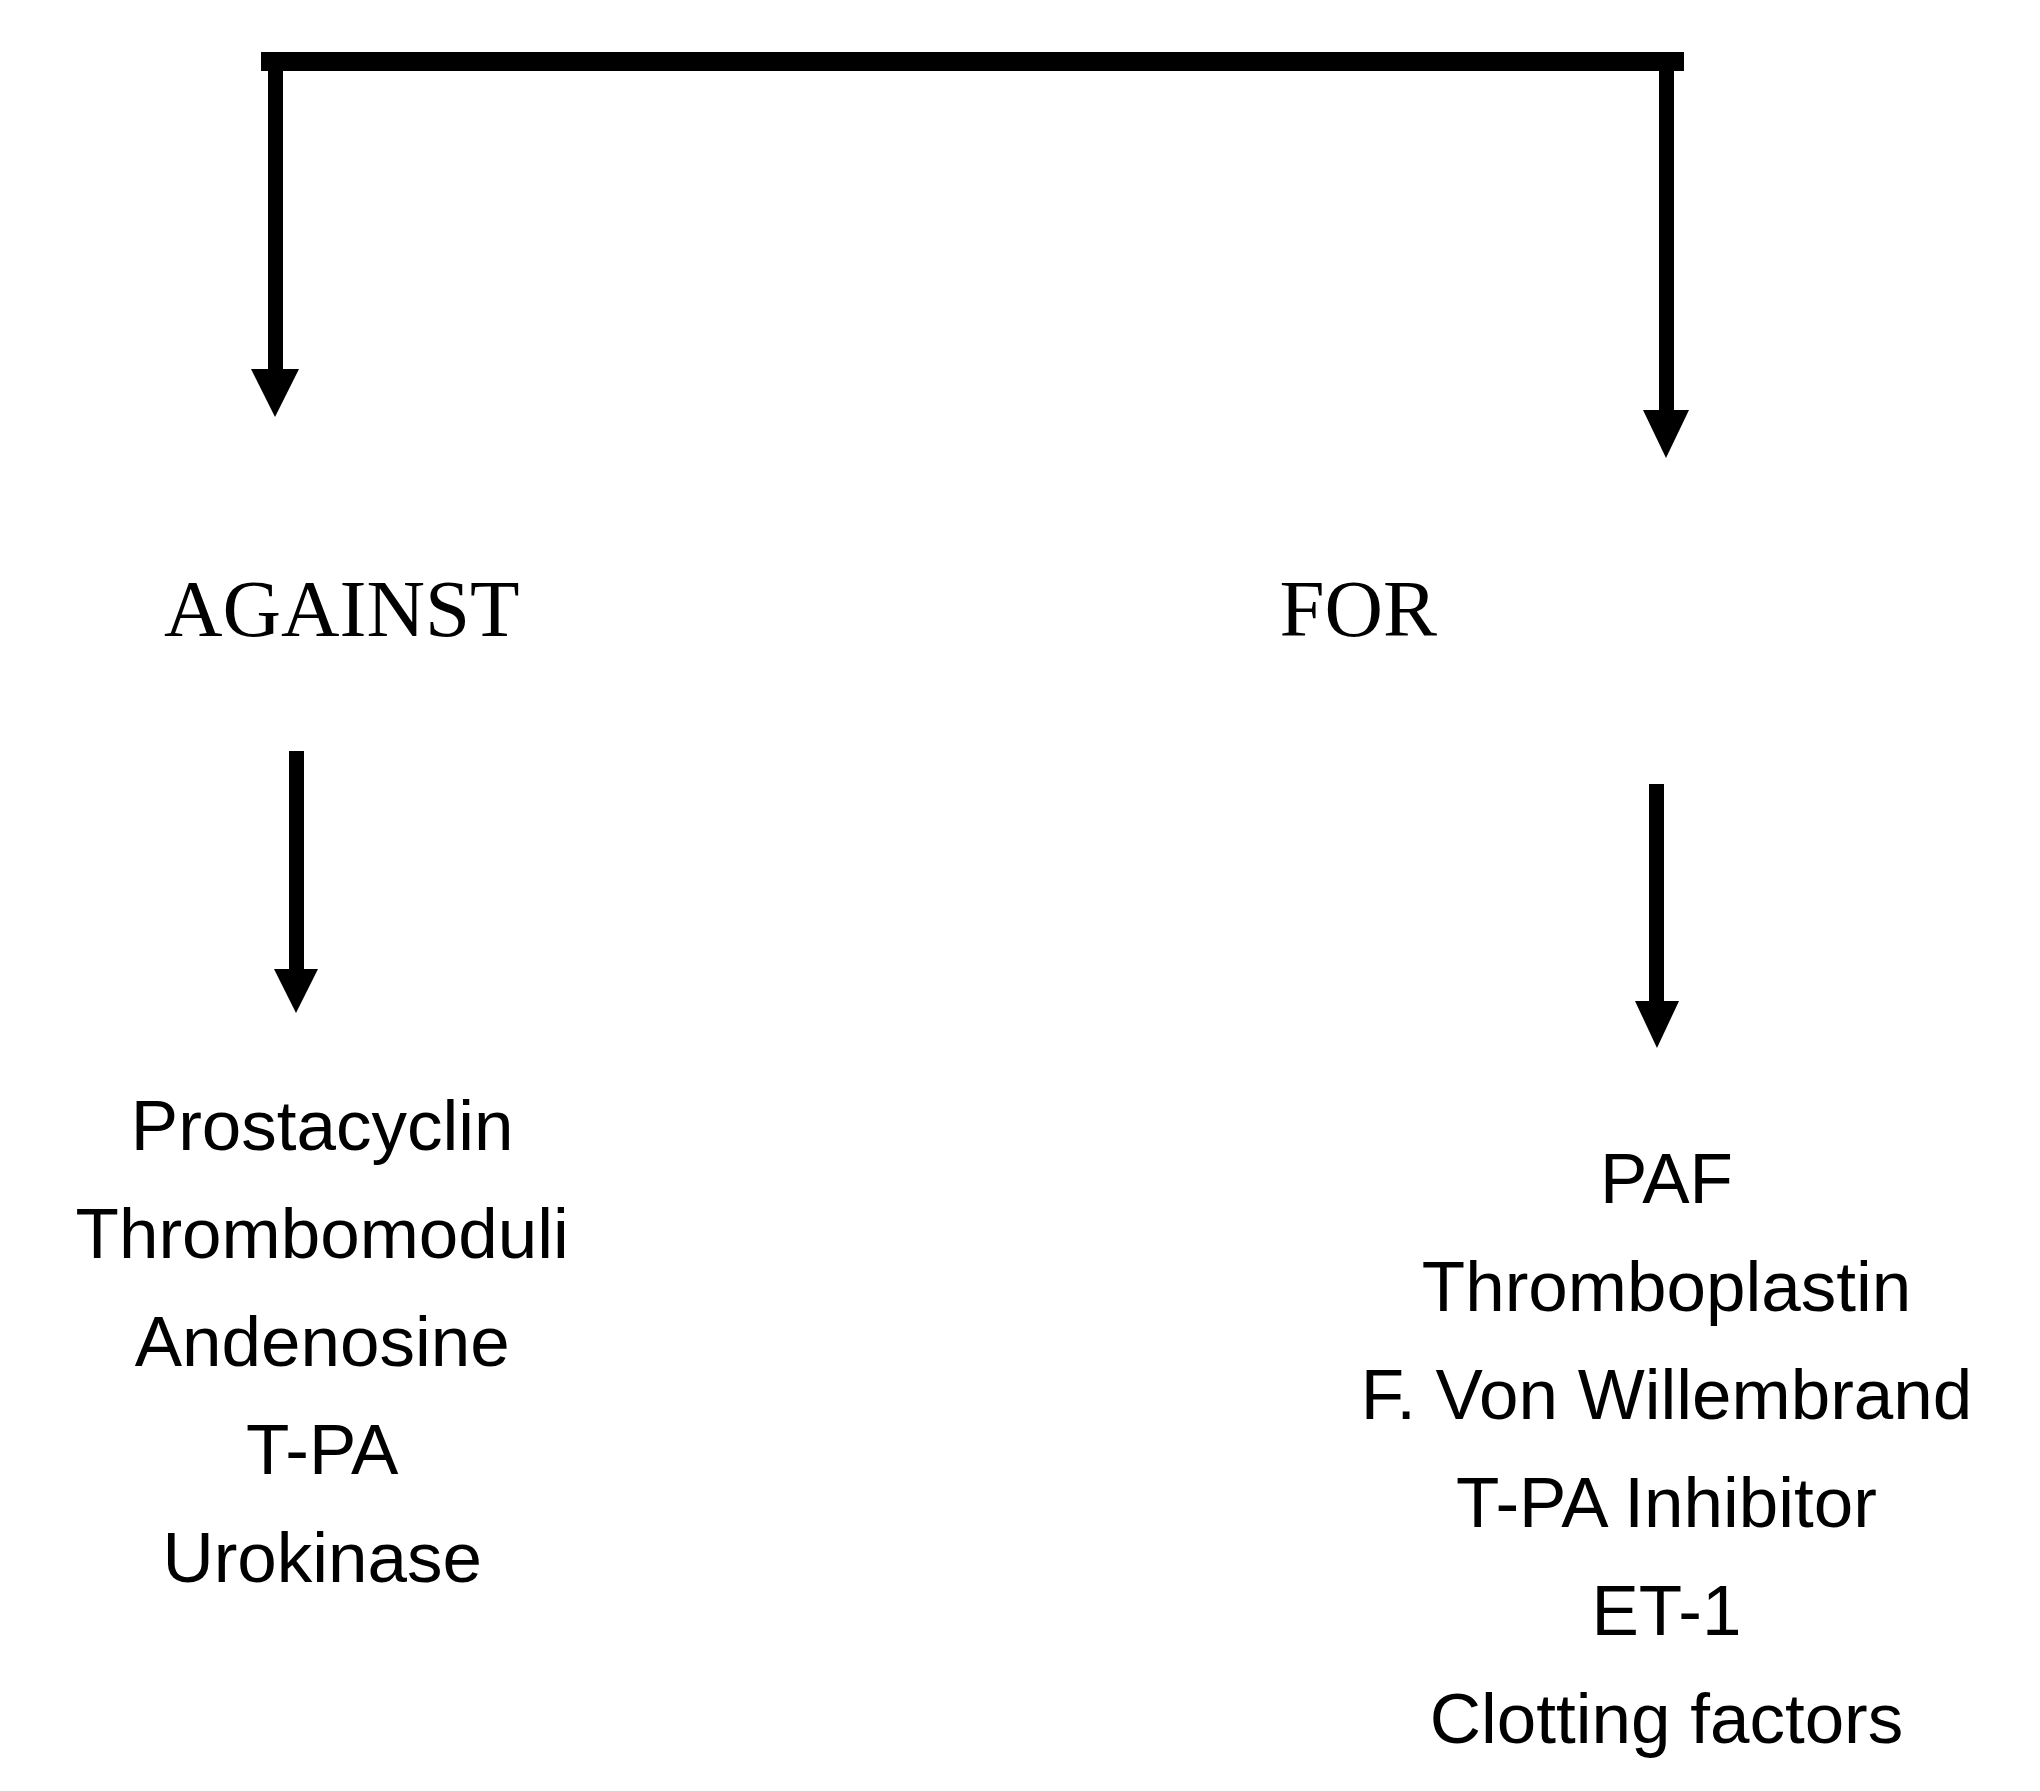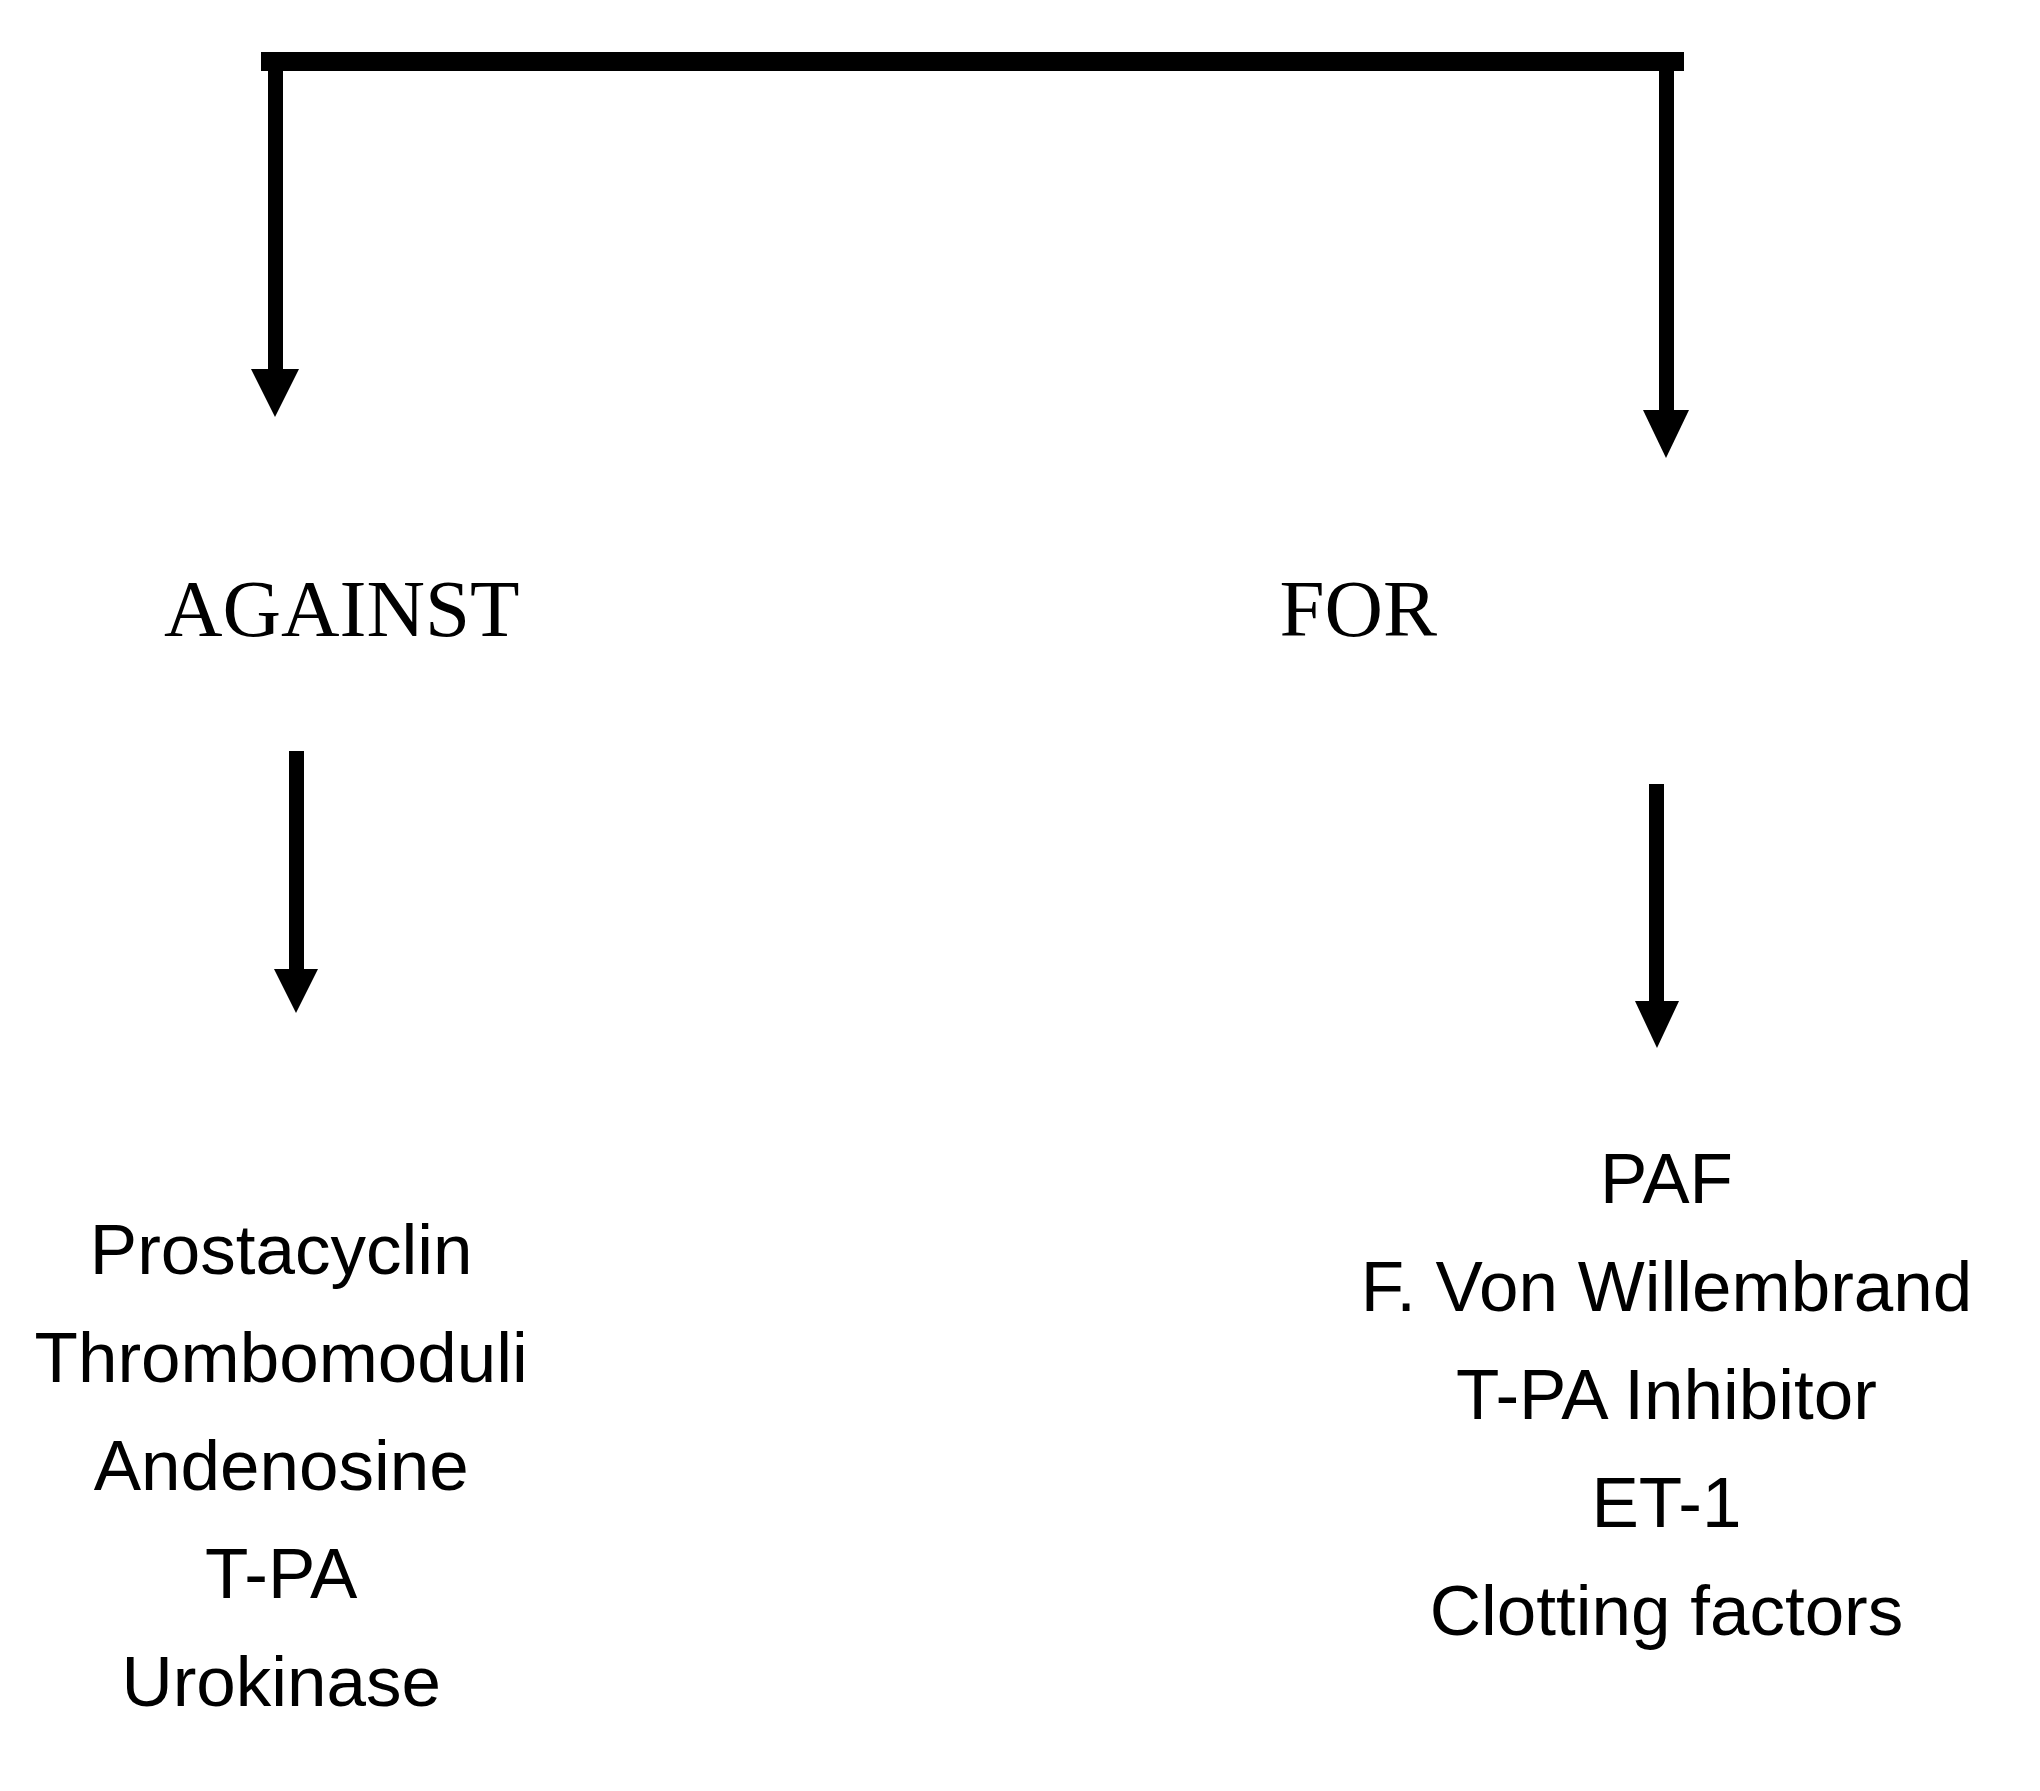--- a/index.html
+++ b/index.html
@@ -68,21 +68,21 @@
     text-align: center;
     font-size: 71px;
     color: #000000;
   }
   .item-list .line {
     display: block;
     height: 108px;
     line-height: 108px;
     white-space: nowrap;
   }
-  .list-left  { left: -0.8px;   top: 1196px; width: 564px; }
+  .list-left  { left: -0.8px;   top: 1072px; width: 564px; padding-left: 41px; }
   .list-right { left: 1336px; top: 1125px; width: 661px; }
 </style>
 </head>
 <body>
 
 <div class="canvas">
 
   <div class="bar topbar"></div>
 
   <div class="bar shaft-top-left"></div>
@@ -104,20 +104,21 @@
   <div class="item-list list-left">
     <span class="line">Prostacyclin</span>
     <span class="line">Thrombomoduli</span>
     <span class="line">Andenosine</span>
     <span class="line">T-PA</span>
     <span class="line">Urokinase</span>
   </div>
 
   <div class="item-list list-right">
     <span class="line">PAF</span>
+    <span class="line">Thromboplastin</span>
     <span class="line">F. Von Willembrand</span>
     <span class="line">T-PA Inhibitor</span>
     <span class="line">ET-1</span>
     <span class="line">Clotting factors</span>
   </div>
 
 </div>
 
 
 </body></html>

